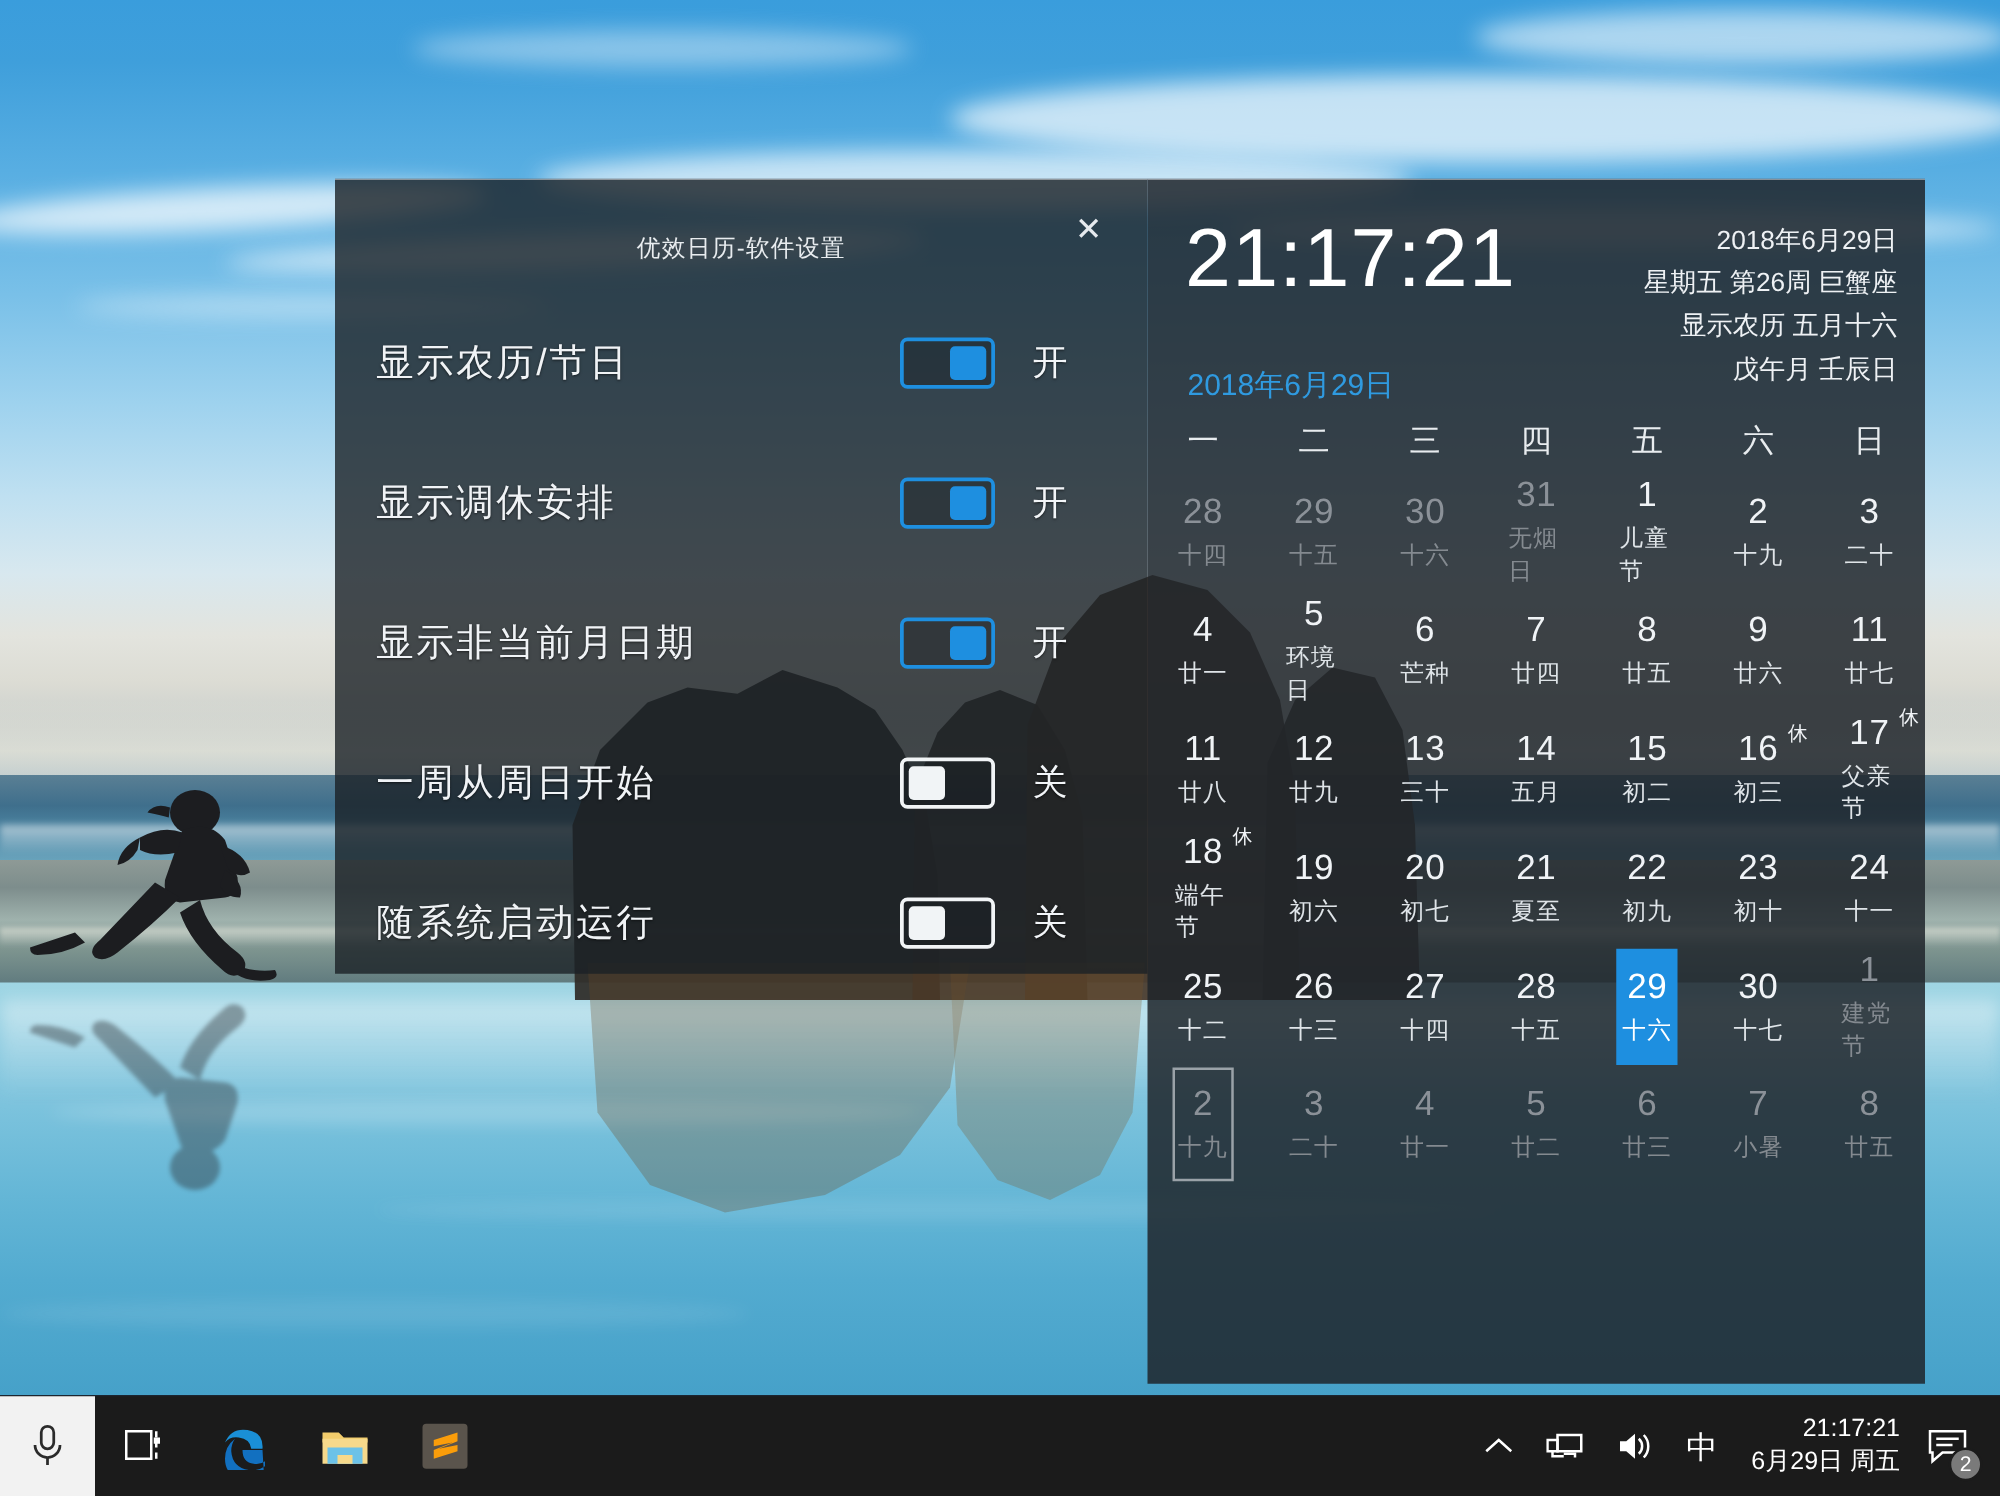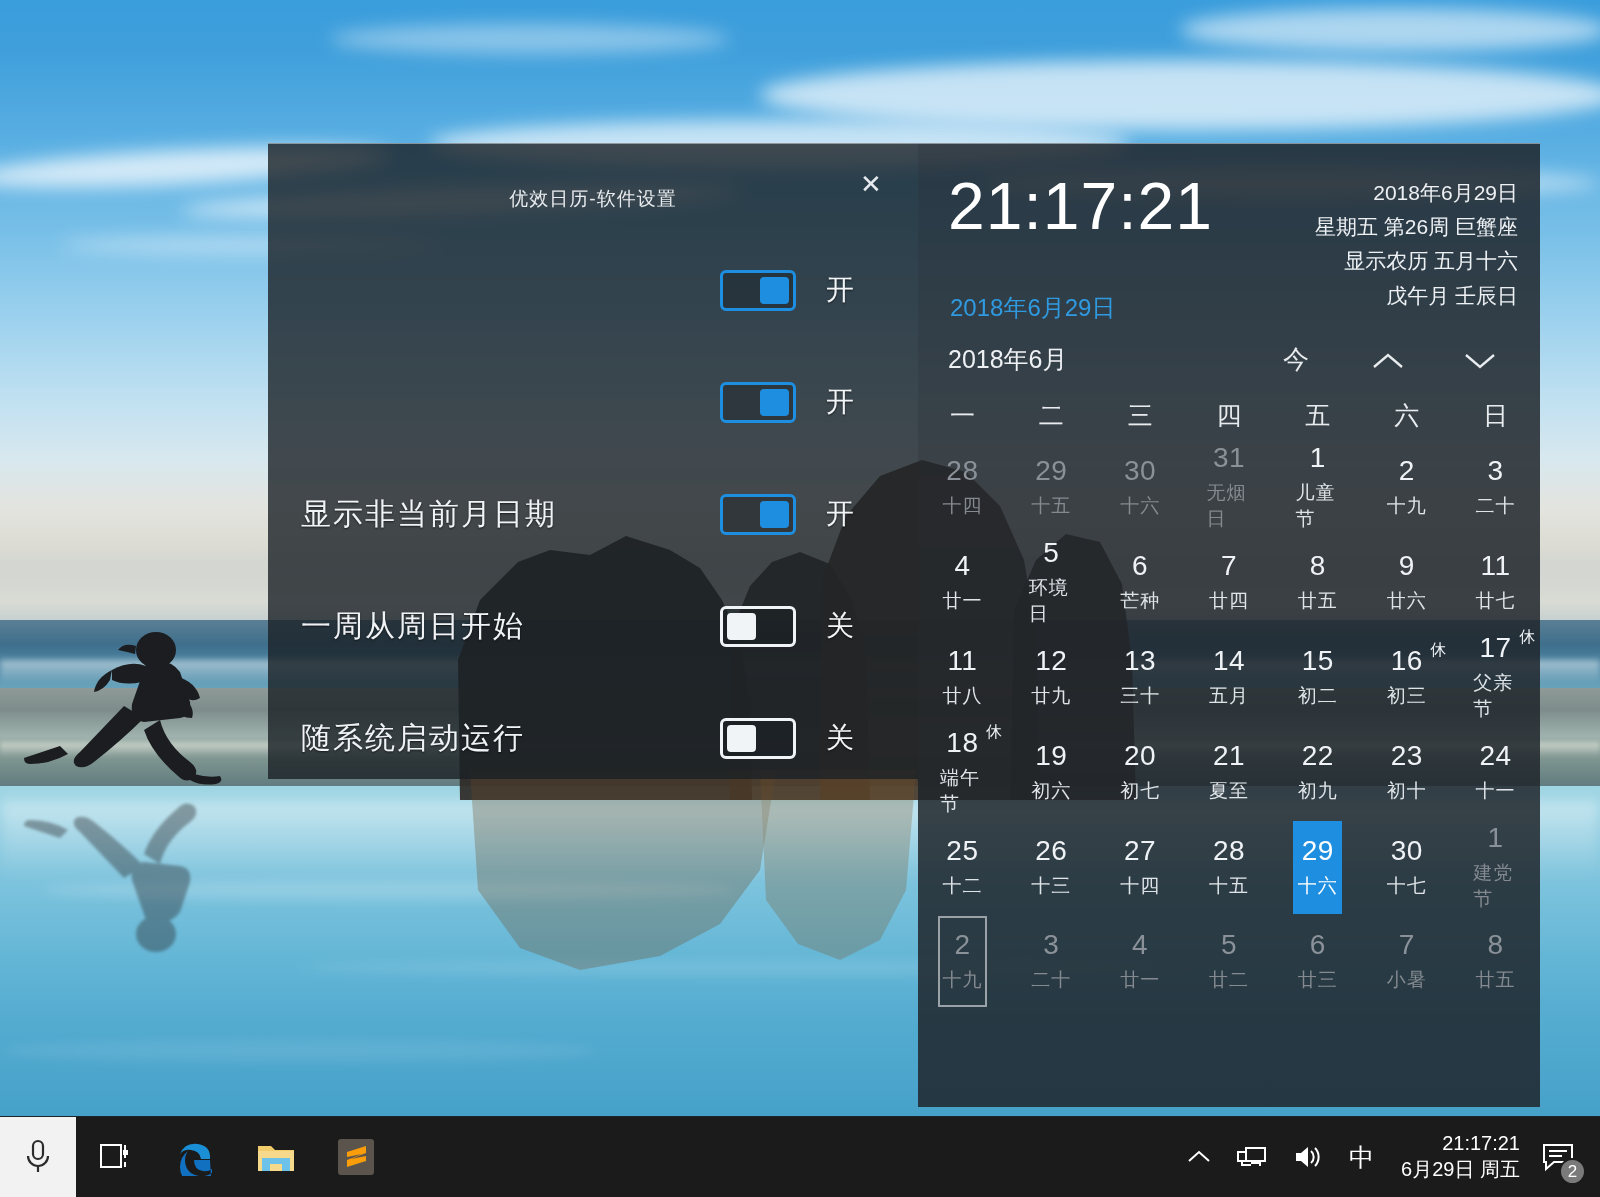--- a/index.html
+++ b/index.html
@@ -295,26 +295,28 @@
 </div>
 
 <div id="app-window">
 
   <div class="settings-panel">
     <div class="panel-title">优效日历-软件设置</div>
     <div class="close-btn">✕</div>
 
     <div class="settings-rows" id="settings-rows">
         <div class="setting-row">
+          <div class="setting-label">显示农历/节日</div>
           <div class="toggle">
             <div class="knob"></div>
           </div>
           <div class="toggle-state">开</div>
         </div>
         <div class="setting-row">
+          <div class="setting-label">显示调休安排</div>
           <div class="toggle">
             <div class="knob"></div>
           </div>
           <div class="toggle-state">开</div>
         </div>
         <div class="setting-row">
           <div class="setting-label">显示非当前月日期</div>
           <div class="toggle">
             <div class="knob"></div>
           </div>
@@ -343,36 +345,20 @@
       <div class="clock-time">21:17:21</div>
       <div class="clock-date">2018年6月29日</div>
       <div class="info-col">
         <div>2018年6月29日</div>
         <div>星期五 第26周 巨蟹座</div>
         <div>显示农历 五月十六</div>
         <div>戊午月 壬辰日</div>
       </div>
     </div>
 
-    <div class="cal-header">
-      <div class="cal-month">2018年6月</div>
-      <div class="cal-nav">
-        <div class="nav-btn">今</div>
-        <div class="nav-btn nav-chevron">
-          <svg width="34" height="22" viewBox="0 0 34 22">
-            <path d="M3 17 L17 5 L31 17" stroke="#e8ecef" stroke-width="2.4" fill="none"></path>
-          </svg>
-        </div>
-        <div class="nav-btn nav-chevron">
-          <svg width="34" height="22" viewBox="0 0 34 22">
-            <path d="M3 5 L17 17 L31 5" stroke="#e8ecef" stroke-width="2.4" fill="none"></path>
-          </svg>
-        </div>
-      </div>
-    </div>
 
     <div class="weekdays" id="weekdays">
         <div>一</div>
         <div>二</div>
         <div>三</div>
         <div>四</div>
         <div>五</div>
         <div>六</div>
         <div>日</div>
       </div>

